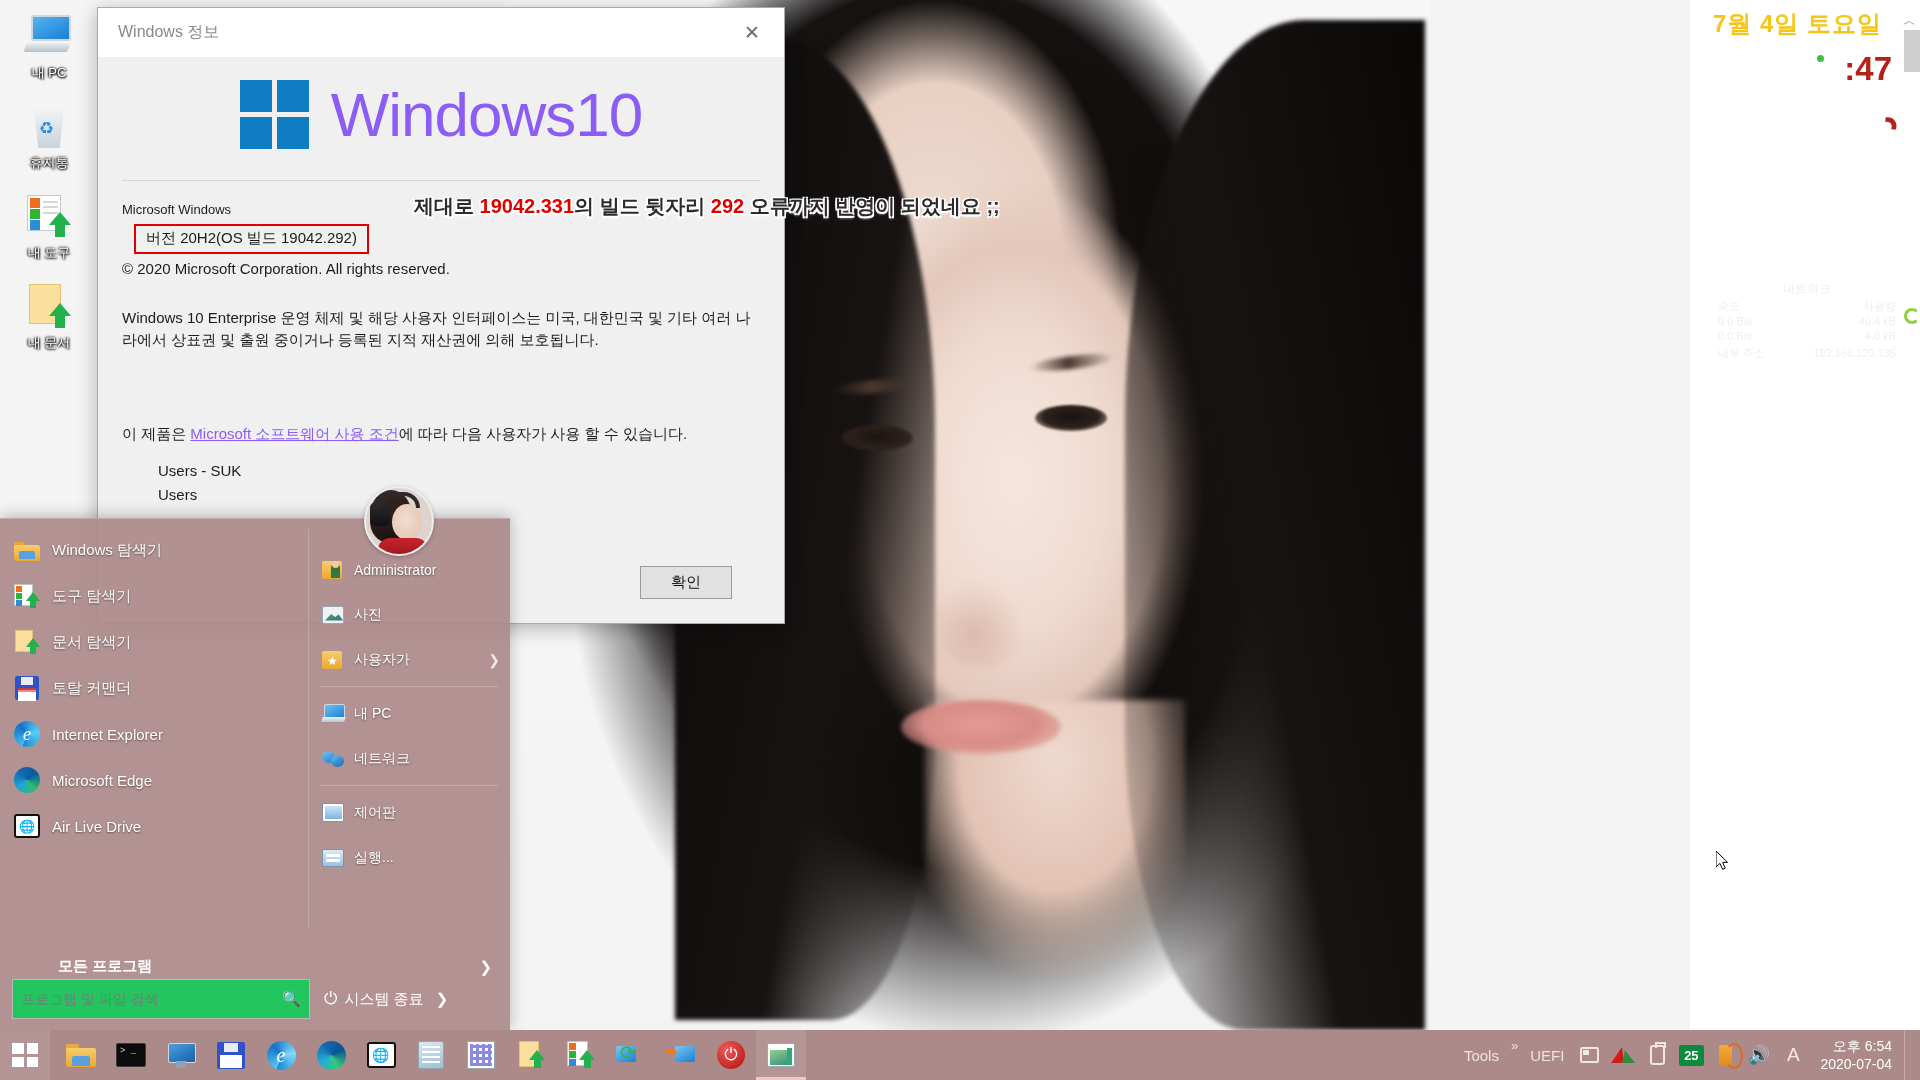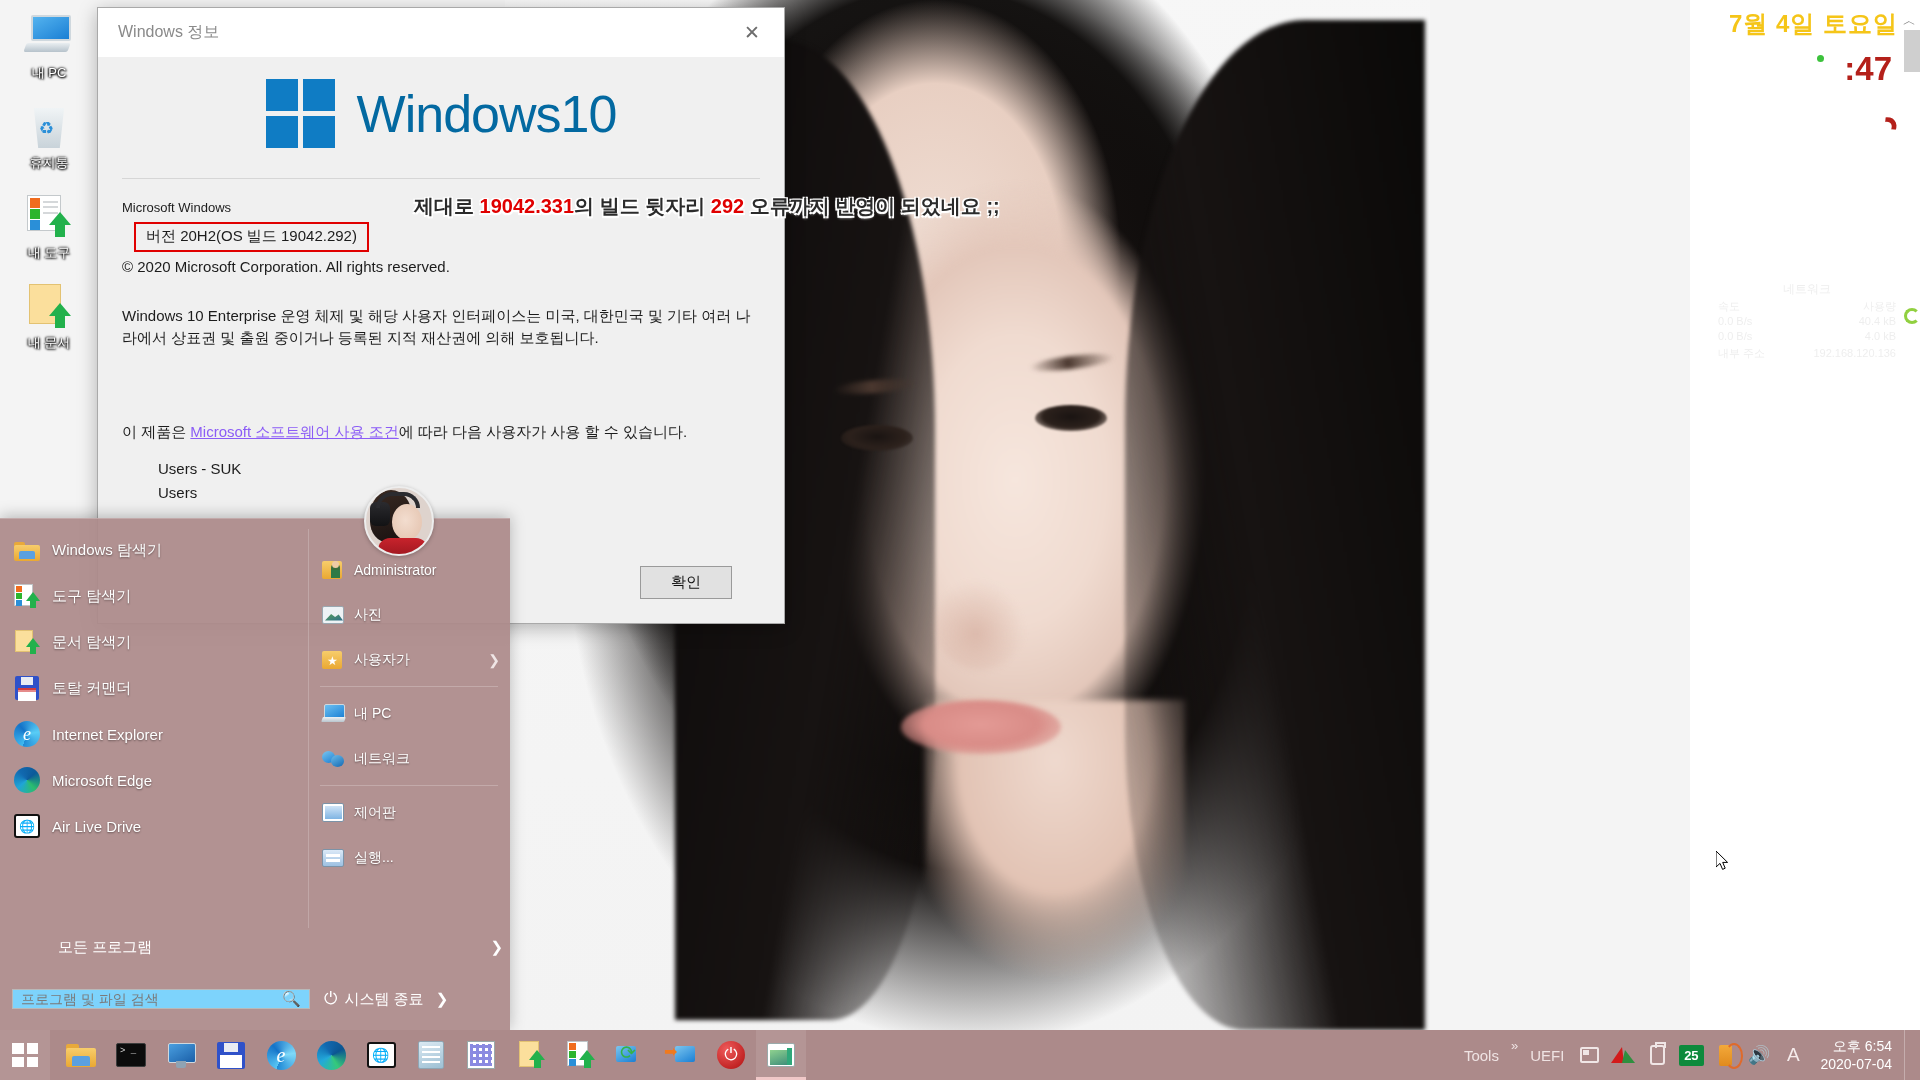--- a/index.html
+++ b/index.html
@@ -133,21 +133,21 @@
   }
   #about-dialog .titlebar .t{ color:#8a8a8a; font-size:16px; }
   #about-dialog .closebtn{
     width:46px;height:31px;display:flex;align-items:center;justify-content:center;
     color:#6d6d6d;font-size:19px; cursor:pointer; margin-right:9px;
   }
   .dlg-body{ padding:0 24px; position:relative; height:568px; }
   .brandrow{ display:flex; align-items:center; justify-content:center; padding:22px 0 30px; }
   .winflag{ width:69px; height:69px; display:grid; grid-template-columns:1fr 1fr; grid-template-rows:1fr 1fr; gap:5px; }
   .winflag div{ background:#0f7cc4; }
-  .brandtxt{ font-size:52px; color:#0369a1; font-weight:300; margin-left:22px; letter-spacing:-1px; }
+  .brandtxt{ font-size:62px; color:#8b5cf6; font-weight:300; margin-left:22px; letter-spacing:-1px; }
   .rule{ height:1px; background:#d6d6d6; margin:0 0 18px; }
   .dlg-body .small{ font-size:13px; color:#1c1c1c; line-height:21px; }
   .ver-wrap{ position:relative; display:inline-block;padding-left:12px; }
   .ver-box{
     display:inline-block; border:2px solid #e00000; padding:3px 10px 4px;
     font-size:15px; color:#1c1c1c; margin:4px 0 2px;
   }
   .copyright{ font-size:15px; color:#1c1c1c; margin-top:4px; }
   .para{ font-size:15px; color:#1c1c1c; line-height:22px; margin-top:30px; }
   .para2{ font-size:15px; color:#1c1c1c; line-height:22px; margin-top:72px; }
@@ -203,27 +203,27 @@
     display:flex; align-items:center; height:46px; padding:0 10px; cursor:default;
     color:#fff; font-size:15px;
   }
   .sm-item .ico{ width:34px; display:flex; align-items:center; justify-content:center; }
   .sm-item .lbl{ margin-left:8px; text-shadow:0 1px 2px rgba(0,0,0,.45); }
   .sm-right .sm-item{ height:45px; font-size:14px; padding-left:12px; }
   .sm-right .sm-item .ico{ width:26px; }
   .sm-right .chev{ margin-left:auto; color:#f0e6e6; font-size:14px; }
   .sm-sep{ height:1px; background:rgba(255,255,255,.22); margin:4px 12px; }
   .sm-allprog{
-    height:38px; display:flex; align-items:flex-start; padding:0 7px 0 58px;
-    color:#fff; font-size:15px; cursor:default;
+    height:38px; display:flex; align-items:flex-end; padding:0 18px 0 58px;
+    color:#fff; font-size:15px; cursor:default;font-weight:bold;
   }
   .sm-allprog .chev{ margin-left:auto; font-size:15px; }
   .sm-bottom{ height:54px; display:flex; align-items:center; padding:0 10px 8px 12px; }
   .sm-search{
-    flex:0 0 298px; height:20px; background:#7dd3fc; border:1px solid #b9b9b9;
+    flex:0 0 298px; height:40px; background:#22c55e; border:1px solid #b9b9b9;
     display:flex; align-items:center; padding:0 8px;
   }
   .sm-search input{
     flex:1; border:none; outline:none; font-size:14px; color:#111;
     font-family:"Liberation Sans","DejaVu Sans",sans-serif; background:transparent;
   }
   .sm-search input::placeholder{ color:#7a7a7a; }
   .sm-search .mag{ color:#444; font-size:15px; }
   .sm-shutdown{
     margin-left:14px; display:flex; align-items:center; color:#fff; font-size:15px; cursor:default;
@@ -410,21 +410,21 @@
   .tr-bat{ width:25px;height:21px;background:#0d8a3c;color:#fff;font-size:13px;font-weight:bold;
     display:flex;align-items:center;justify-content:center;border-radius:2px;}
   .tr-pwr{ width:13px;height:21px;background:linear-gradient(180deg,#f3a93a,#e08a1d);border-radius:2px;position:relative;}
   .tr-pwr:after{content:"";position:absolute;left:6px;top:-2px;width:14px;height:22px;
     border:2px solid #e06a2a;border-radius:50%;border-left-color:transparent;}
   .tr-vol{ color:#f6ecec;font-size:18px; }
   .tr-ime{ color:#f6ecec;font-size:19px; }
 
   
   .date-overlay{
-    position:absolute; right:22px; top:8px; font-size:24px; font-weight:bold;
+    position:absolute; right:38px; top:8px; font-size:24px; font-weight:bold;
     color:#f5c518; letter-spacing:1px; white-space:nowrap;
     text-shadow:0 0 4px rgba(255,255,255,.9);
   }
   .sec-overlay{
     position:absolute; right:28px; top:50px; font-size:33px; font-weight:bold;
     color:#b4201a; text-shadow:0 0 5px rgba(255,255,255,.85);
   }
   .sec-dot{ position:absolute; right:96px; top:55px; width:7px;height:7px;border-radius:50%;background:#3cc23c;}
   .sec-arc{
     position:absolute; right:20px; top:122px; width:46px;height:26px;

